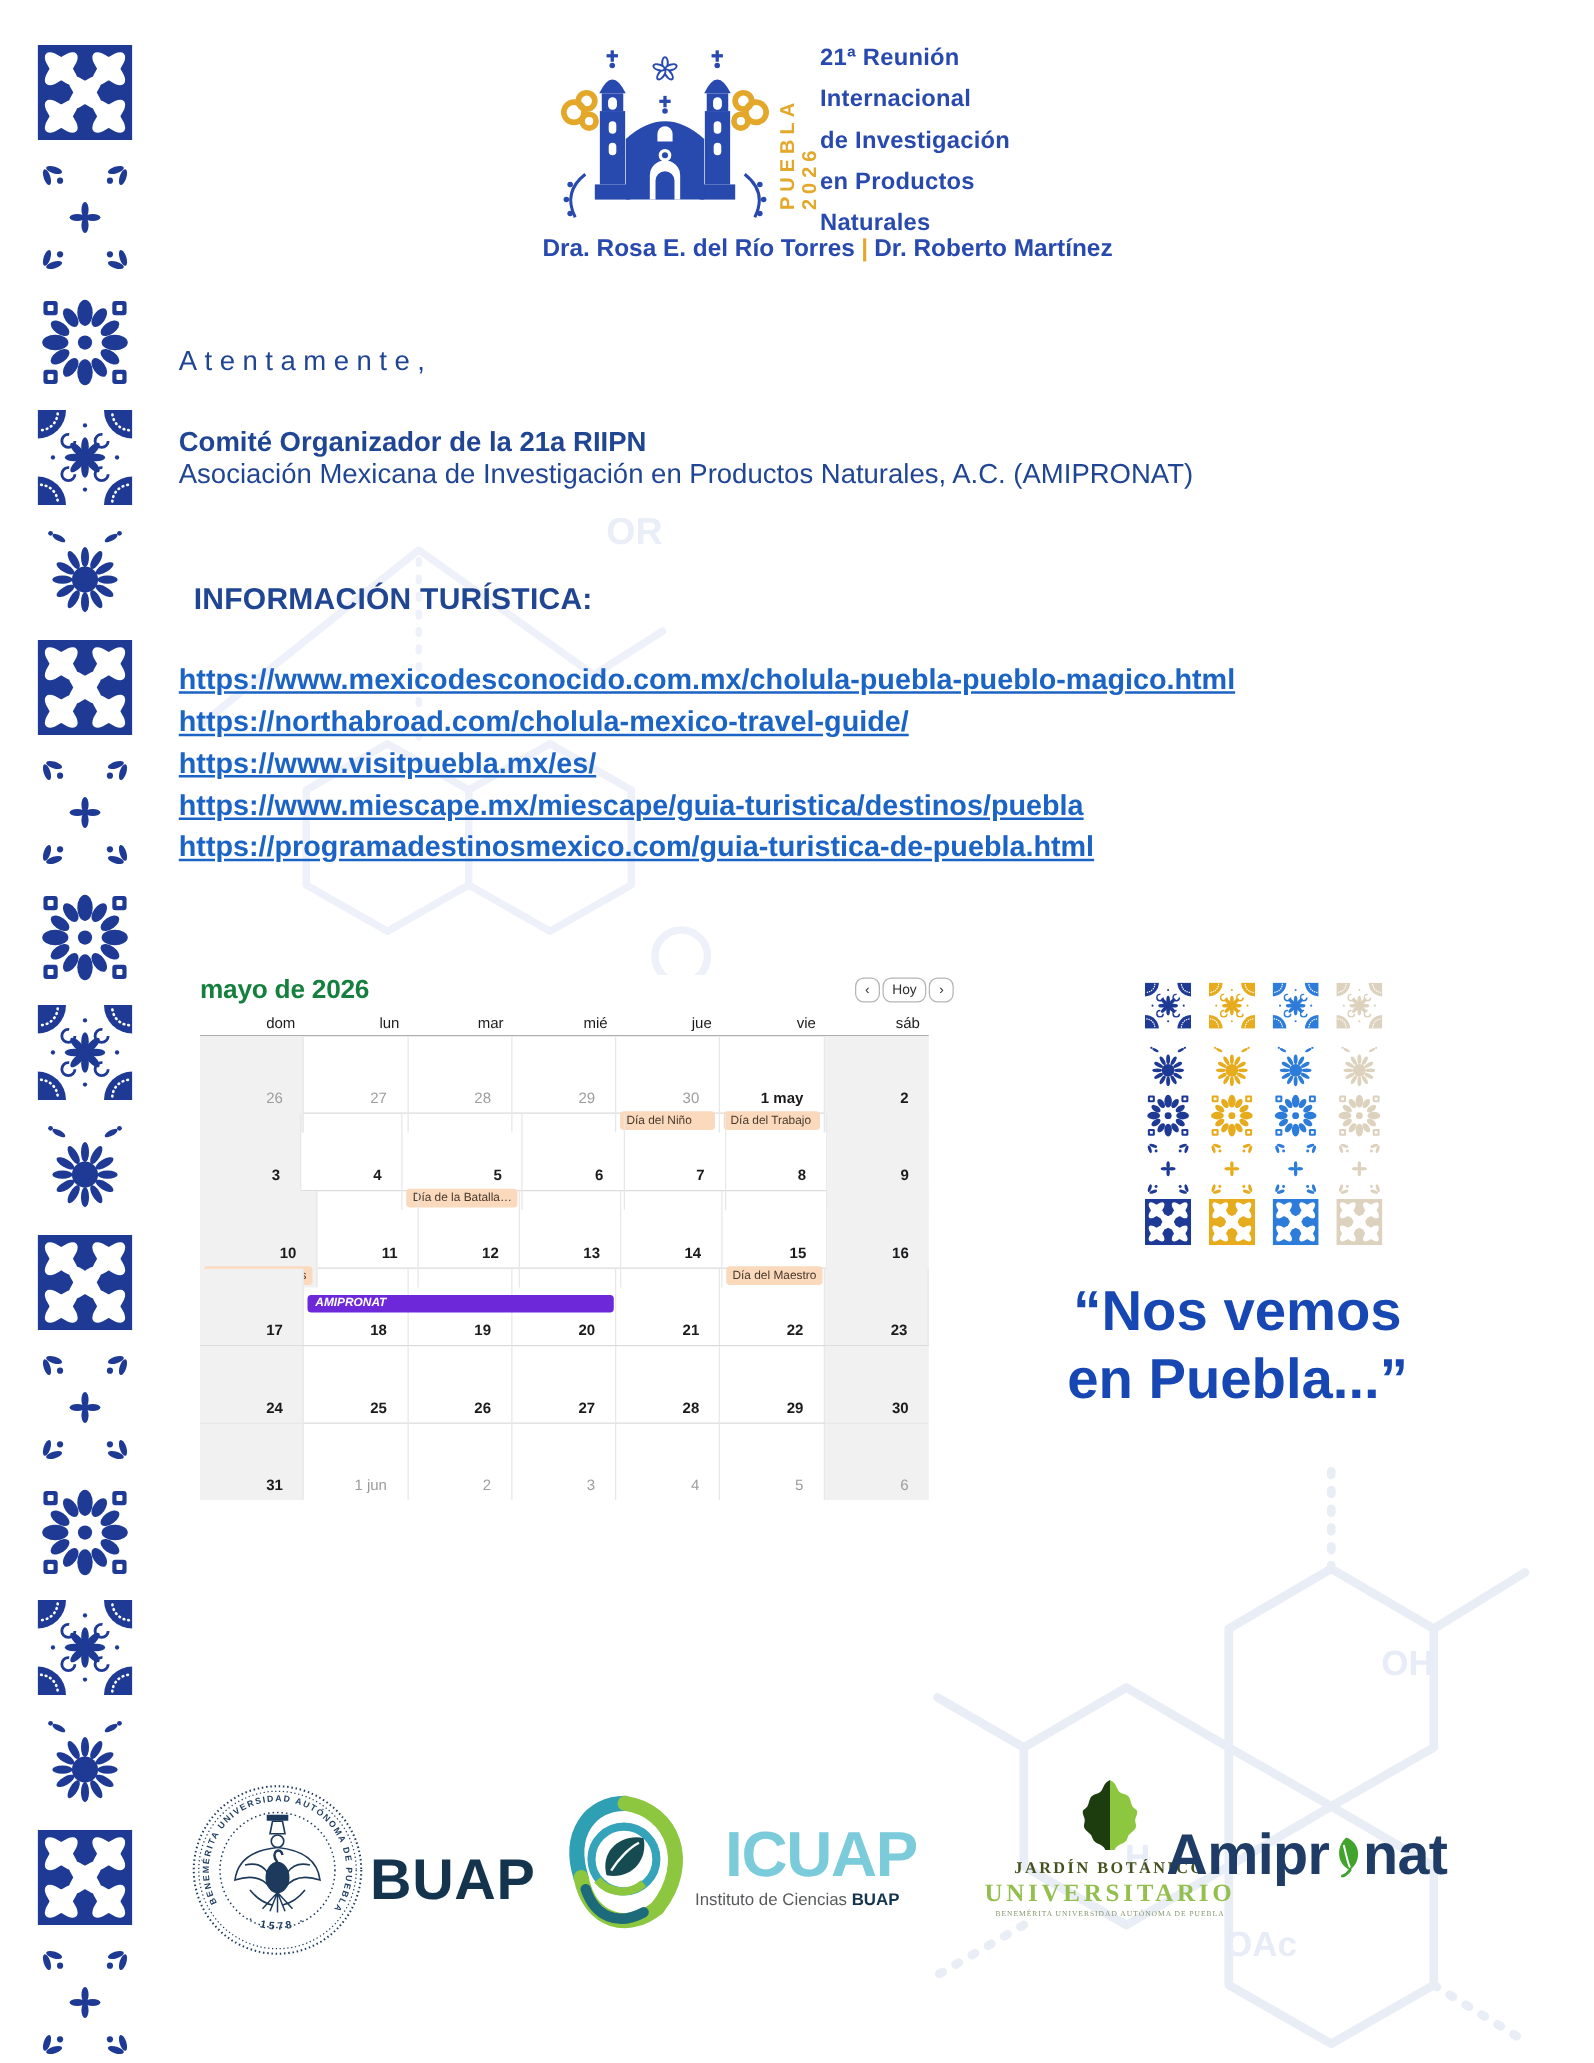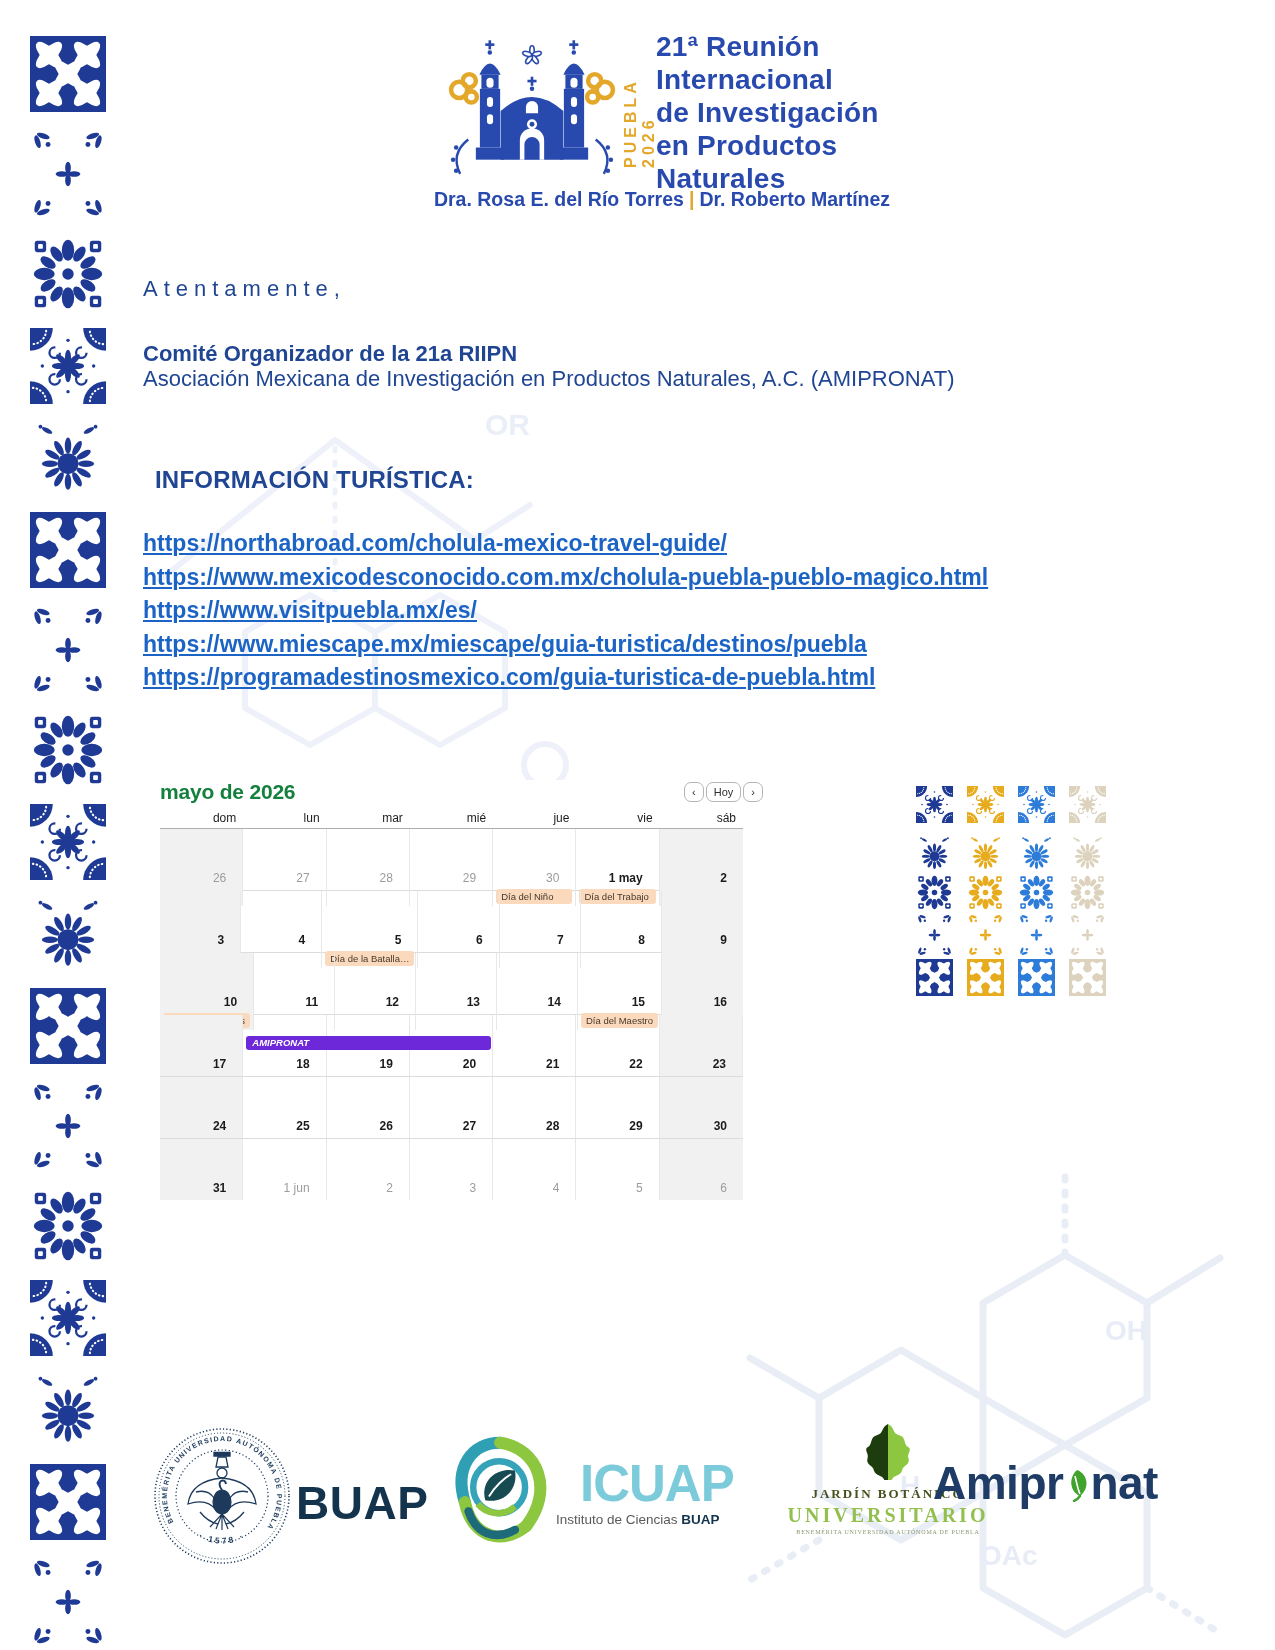--- a/index.html
+++ b/index.html
@@ -10,21 +10,21 @@
 
   
   .tile-strip{position:absolute;left:30px;top:36px;width:76px;display:flex;
               flex-direction:column;gap:16px;align-items:center;z-index:1;}
 
   
   .church-logo{position:absolute;left:446px;top:26px;}
   .vertical-badge{position:absolute;left:622px;top:36px;height:132px;
       writing-mode:vertical-rl;transform:rotate(180deg);
       color:#e3a82a;font-weight:bold;font-size:16px;letter-spacing:4px;}
-  .main-title{position:absolute;left:656px;top:30px;margin:0;font-size:28px;line-height:33px;
+  .main-title{position:absolute;left:656px;top:30px;margin:0;font-size:19px;line-height:33px;
       font-weight:bold;color:#2849ae;letter-spacing:.2px;}
   .main-title span{display:block;}
   .organizers{position:absolute;left:354px;top:188px;width:616px;text-align:center;
       font-size:19.5px;font-weight:bold;color:#2849ae;}
   .organizers .sep{color:#e3a82a;padding:0 5px;}
 
   
   .letter{position:absolute;left:143px;top:0;width:950px;color:#1f4593;}
   .closing{position:absolute;top:276px;left:0;font-size:22px;letter-spacing:6px;}
   .committee{position:absolute;top:341px;left:0;font-size:22px;font-weight:bold;}
@@ -364,22 +364,22 @@
       <span>Dra. Rosa E. del Río Torres</span><span class="sep">|</span><span>Dr. Roberto Martínez</span>
     </div>
   </header>
 
   <main class="letter">
     <div class="closing" style="letter-spacing: 6px;">Atentamente,</div>
     <div class="committee">Comité Organizador de la 21a RIIPN</div>
     <div class="association">Asociación Mexicana de Investigación en Productos Naturales, A.C. (AMIPRONAT)</div>
     <div class="section-title">INFORMACIÓN TURÍSTICA:</div>
     <div class="links">
+      <a>https://www.mexicodesconocido.com.mx/cholula-puebla-pueblo-magico.html</a>
       <a>https://northabroad.com/cholula-mexico-travel-guide/</a>
-      <a>https://www.mexicodesconocido.com.mx/cholula-puebla-pueblo-magico.html</a>
       <a>https://www.visitpuebla.mx/es/</a>
       <a>https://www.miescape.mx/miescape/guia-turistica/destinos/puebla</a>
       <a>https://programadestinosmexico.com/guia-turistica-de-puebla.html</a>
     </div>
   </main>
 
   <section class="calendar">
     <div class="cal-top">
       <span class="cal-title">mayo de 2026</span>
       <div class="cal-nav">
@@ -611,20 +611,24 @@
         </svg>
         <svg width="37" height="37" viewBox="0 0 80 80" class="tile" style="color: rgb(46, 124, 217);">
           <use href="#sym-geo"></use>
         </svg>
         <svg width="37" height="37" viewBox="0 0 80 80" class="tile" style="color: rgb(220, 210, 189);">
           <use href="#sym-geo"></use>
         </svg>
       </div>
     </div>
 
+  <div class="quote">
+    <div>“Nos vemos</div>
+    <div>en Puebla...”</div>
+  </div>
 
   <footer class="footer-logos">
 
     <svg class="seal" width="140" height="140" viewBox="0 0 140 140">
       <g fill="none" stroke="#1d3a5c">
         <circle cx="70" cy="70" r="67" stroke-width="1.6" stroke-dasharray="1.2 2.2"></circle>
         <circle cx="70" cy="70" r="63" stroke-width="1" stroke-dasharray="1 2.1"></circle>
         <circle cx="70" cy="70" r="46" stroke-width="1.2" stroke-dasharray="1.2 2.4"></circle>
       </g>
       <path id="sealTop" d="M26,103 A55,55 0 1 1 114,103" fill="none"></path>

